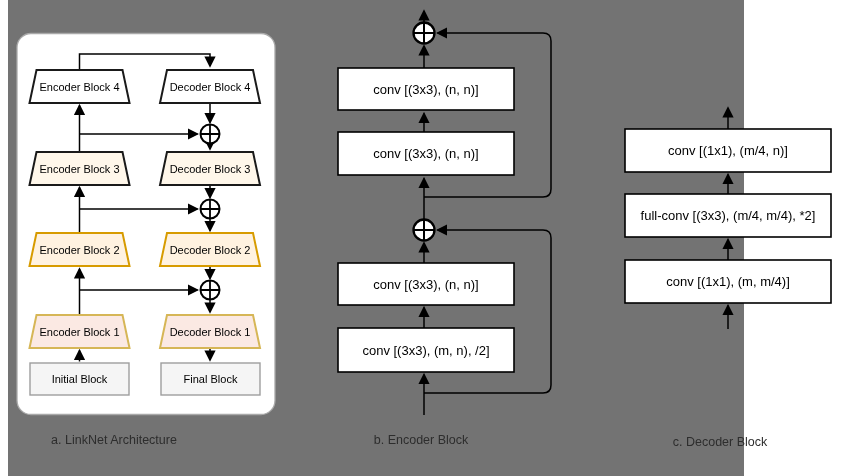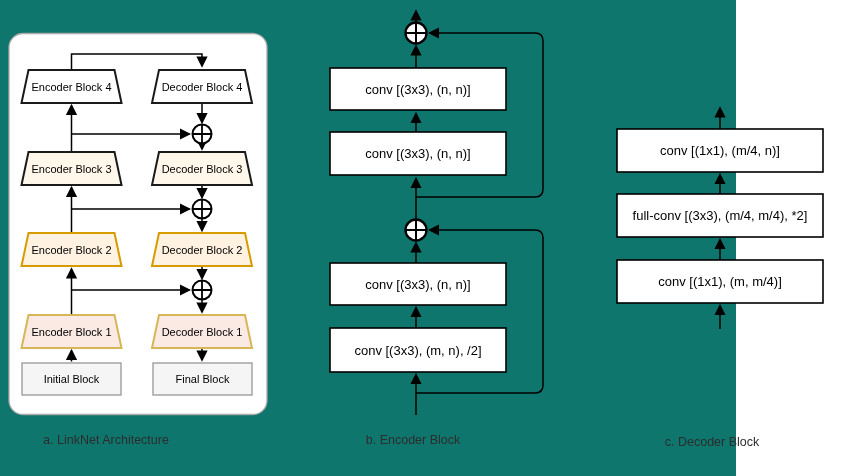--- a/index.html
+++ b/index.html
@@ -1,17 +1,17 @@
 <!DOCTYPE html>
 <html><head>
 <meta charset="utf-8">
 <style>
   html,body{margin:0;padding:0;background:#ffffff;}
-  .figure{position:relative;width:736px;height:476px;background:#0f766e;
-          font-family:"Liberation Sans","DejaVu Sans",sans-serif;}
+  .figure{position:relative;width:736px;height:476px;background:#737373;
+          font-family:"Liberation Sans","DejaVu Sans",sans-serif;margin-left:8px;}
   svg{display:block;}
   .flow{stroke:#000;stroke-width:1.5;fill:none;}
   .container-box{fill:#ffffff;stroke:#a9a9a9;stroke-width:1.3;}
   .trap{stroke-width:2;}
   .terminal{stroke-width:1.4;}
   .convbox{fill:#ffffff;stroke:#000000;stroke-width:1.6;}
   .oplus-circle{fill:#ffffff;stroke:#000;stroke-width:2;}
   .oplus-cross{stroke:#000;stroke-width:1.8;fill:none;}
   .oplus-circle-lg{fill:#ffffff;stroke:#000;stroke-width:2.3;}
   .oplus-cross-lg{stroke:#000;stroke-width:2;fill:none;}

